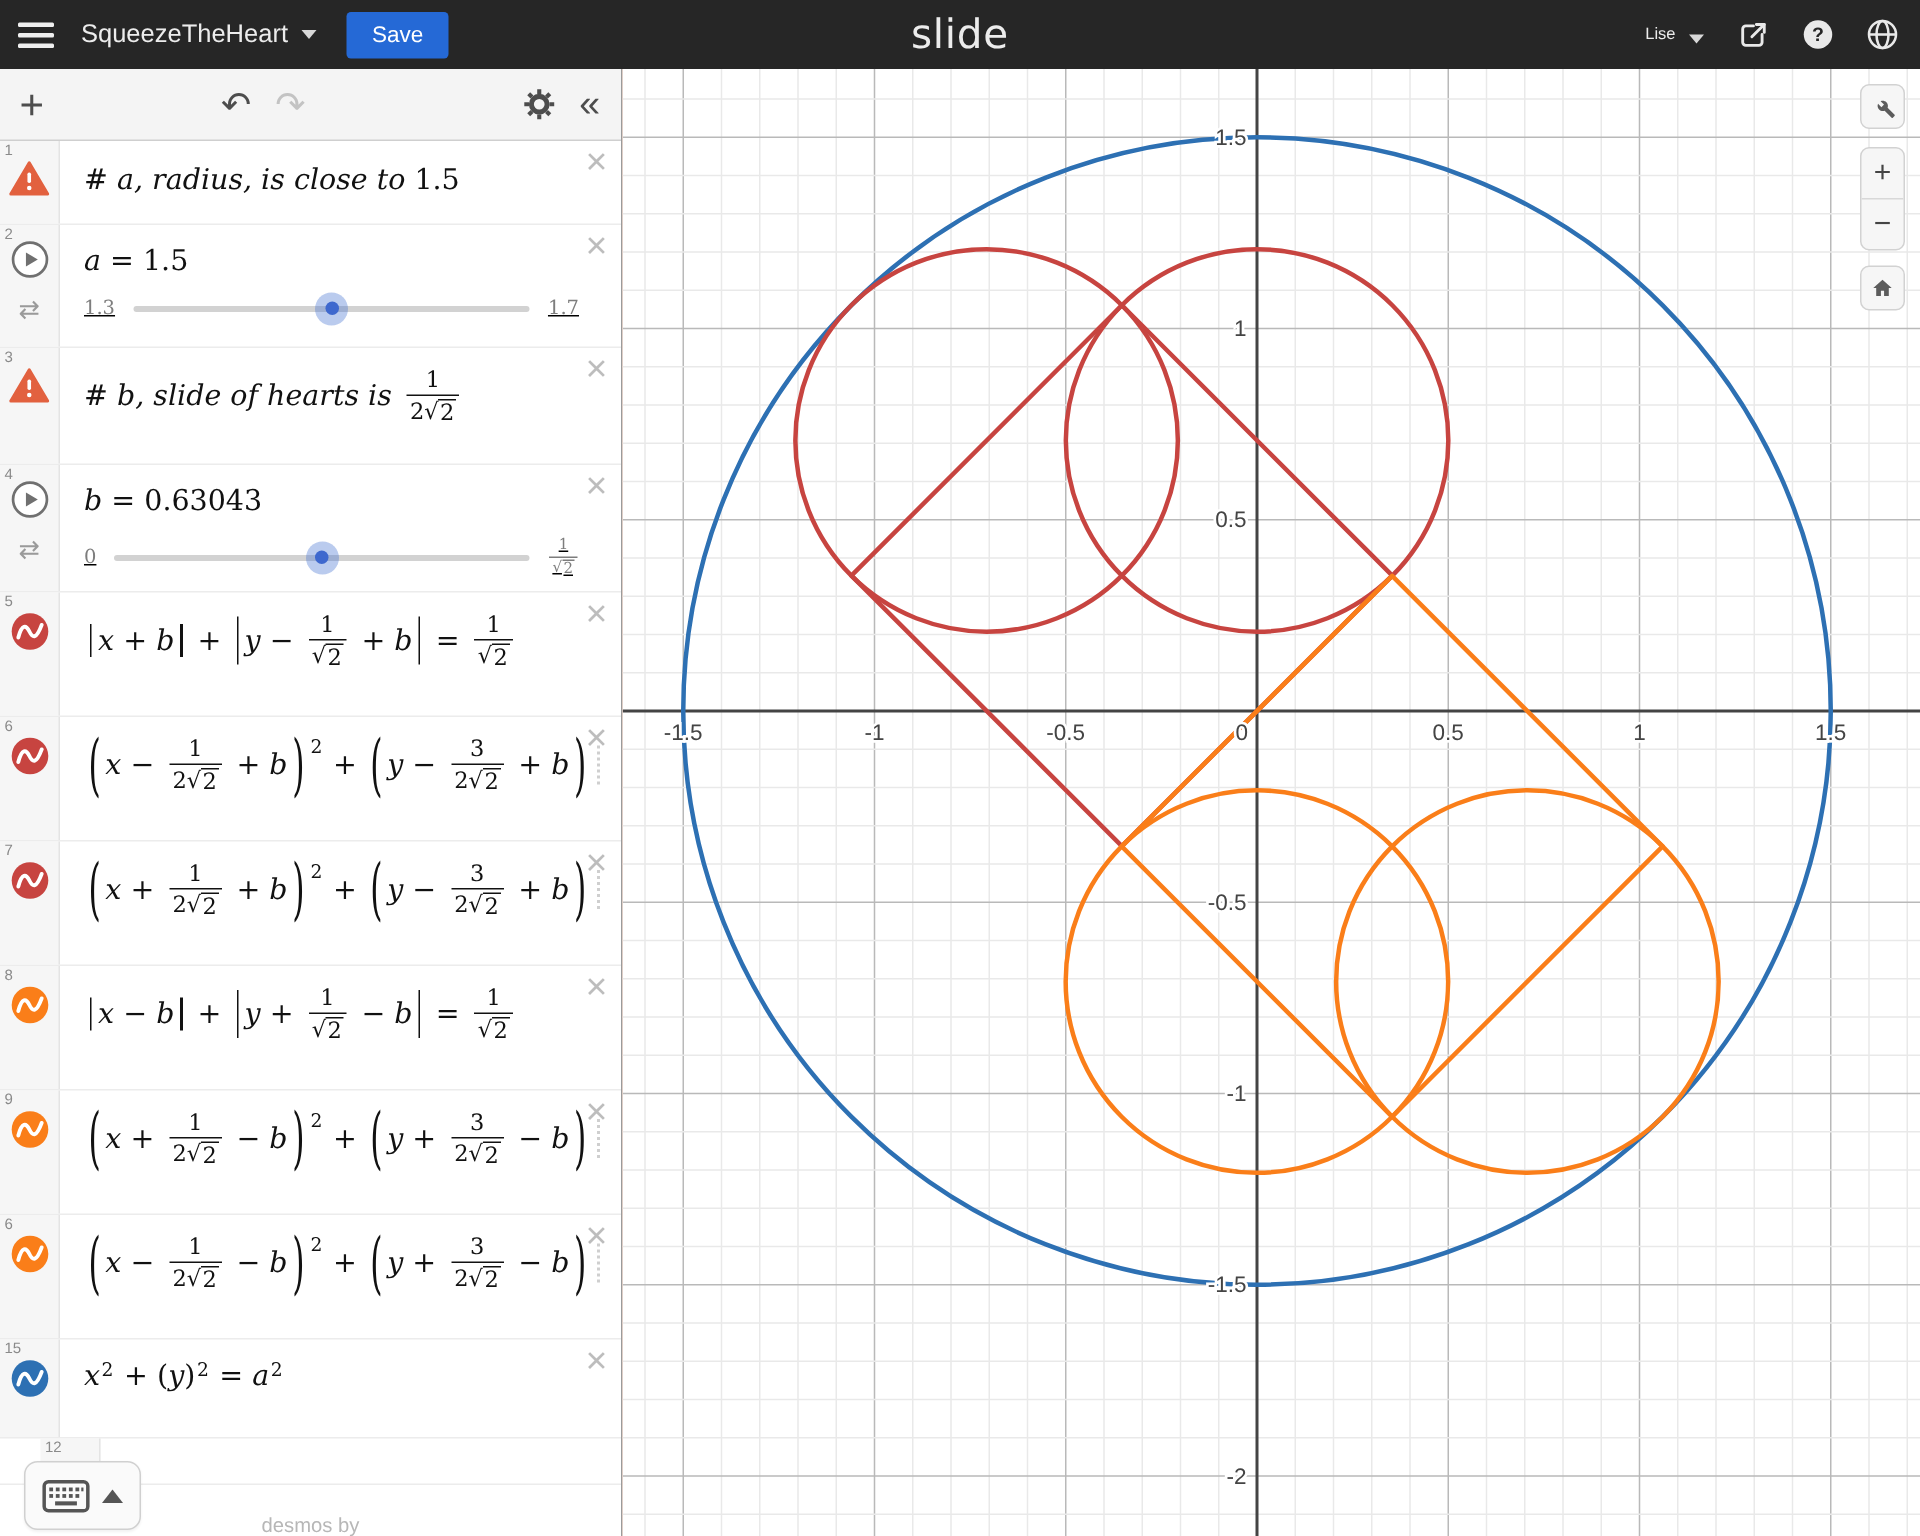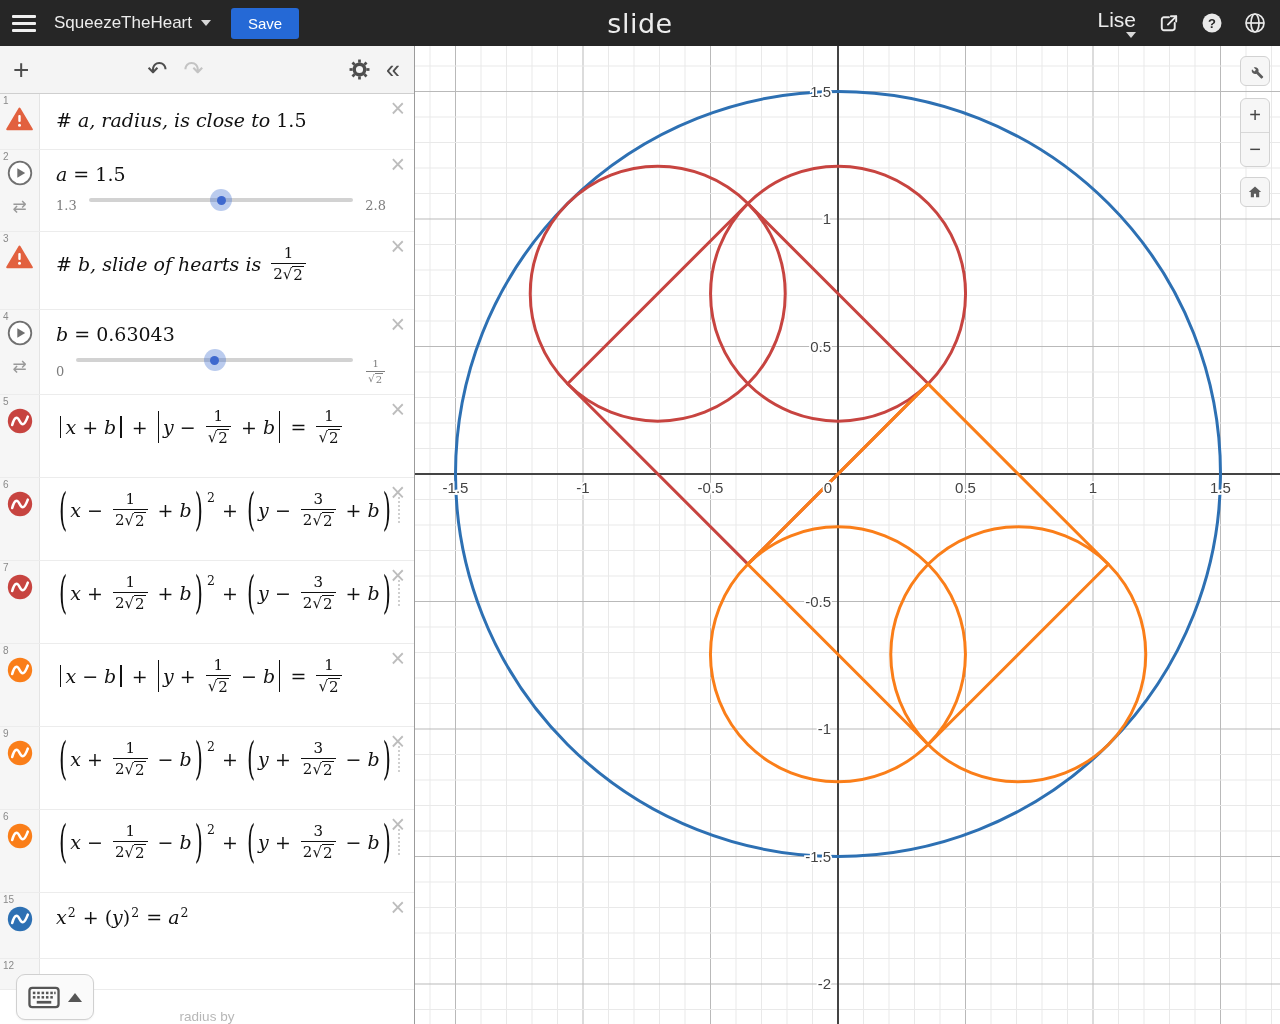--- a/index.html
+++ b/index.html
@@ -9,21 +9,21 @@
   header{height:46px;background:#262626;display:flex;align-items:center;position:relative;color:#ececec;}
   .h-left{display:flex;align-items:center;margin-left:12px;}
   .hamburger{width:24px;height:17px;display:flex;flex-direction:column;justify-content:space-between;cursor:pointer;}
   .hamburger span{display:block;height:3px;background:#efefef;border-radius:1px;}
   .title-wrap{display:flex;align-items:center;margin-left:18px;cursor:pointer;}
   .title{font-size:17px;color:#ececec;}
   .caret{width:0;height:0;border-left:5px solid transparent;border-right:5px solid transparent;border-top:6px solid #d8d8d8;margin-left:9px;}
   .save-btn{margin-left:20px;background:#2569d6;color:#fff;border:none;border-radius:3px;font-size:15px;padding:7px 17px;font-family:"Liberation Sans",sans-serif;cursor:pointer;}
   .logo{position:absolute;left:0;right:0;text-align:center;font-size:27px;color:#ececec;letter-spacing:.5px;font-family:"DejaVu Sans",sans-serif;pointer-events:none;}
   .h-right{margin-left:auto;display:flex;align-items:center;margin-right:14px;gap:21px;}
-  .account{display:flex;align-items:flex-end;font-size:21px;cursor:pointer;flex-direction:column;}
+  .account{display:flex;align-items:flex-end;font-size:11px;cursor:pointer;}
   .hicon{display:flex;align-items:center;cursor:pointer;}
 
   
   .main{display:flex;height:978px;}
   .panel{width:415px;flex:none;position:relative;background:#fff;border-right:1px solid #9b9b9b;box-sizing:border-box;}
   .graph{flex:1;position:relative;background:#fff;overflow:hidden;}
 
   
   .panel-toolbar{height:48px;background:#f4f4f4;border-bottom:1px solid #cfcfcf;display:flex;align-items:center;box-sizing:border-box;}
   .pt-add{font-size:28px;color:#4d4d4d;margin-left:13px;line-height:1;cursor:pointer;}
@@ -51,21 +51,21 @@
   .fn,.fd{display:inline-flex;justify-content:center;padding:0 2px;}
   .fl{align-self:stretch;border-top:1.3px solid currentColor;margin:1.5px 0;}
   .sq{display:inline-flex;}
   .sq .c{border-top:1.3px solid currentColor;padding:0 1px;}
   .bigp{transform:scaleY(2.15);font-size:21px;margin:0 3px;font-family:"DejaVu Serif",serif;}
   .absbar{width:1.4px;background:currentColor;height:22px;margin:0 4px;}
   .absbar.tall{align-self:stretch;height:auto;margin:3px 4px;}
   .clipdots{border-left:2px dotted #cfcfcf;height:26px;margin-left:4px;}
 
   
-  .slider-line{display:flex;margin-top:13px;padding-right:2px;}
+  .slider-line{display:flex;align-items:center;margin-top:13px;padding-right:2px;text-decoration:underline;}
   .math.sm{font-size:13px;color:#7d7d7d;}
   .math.sm .frac{font-size:10px;margin:0 1px;}
   .track{flex:1;height:4px;background:#d2d2d2;border-radius:2px;margin:0 12px;position:relative;cursor:pointer;}
   .thumb{position:absolute;top:2px;width:0;height:0;cursor:grab;}
   .halo{position:absolute;left:-11px;top:-11px;width:22px;height:22px;border-radius:50%;background:rgba(73,118,211,0.38);}
   .dot{position:absolute;left:-4.5px;top:-4.5px;width:9px;height:9px;border-radius:50%;background:#3e68ce;}
 
   
   .kbd-btn{position:absolute;left:16px;bottom:4px;width:76px;height:44px;background:#fafafa;border:1px solid #d0d0d0;border-radius:9px;display:flex;align-items:center;justify-content:center;gap:8px;cursor:pointer;box-shadow:0 1px 2px rgba(0,0,0,0.06);}
   .kbd-caret{width:0;height:0;border-left:7px solid transparent;border-right:7px solid transparent;border-bottom:9px solid #555;}
@@ -180,21 +180,21 @@
                 <span class="math sm">
                   <span class="tn">1.3</span>
                 </span>
                 <div class="track">
                   <div class="thumb" style="left: 50%;">
                     <div class="halo"></div>
                     <div class="dot"></div>
                   </div>
                 </div>
                 <span class="math sm">
-                  <span class="tn">2.8</span>
+                  <span class="tn">1.7</span>
                 </span>
               </div><span class="closex">×</span></div>
           </div>
           <div class="exp-row" style="height: 78px;">
             <div class="gutter"><span class="rownum">3</span><span class="gicon"><svg width="27" height="24" viewBox="0 0 27 24">
                   <path d="M13.5 1.5 L25.8 22.3 H1.2 Z" fill="#e2613f" stroke="#e2613f" stroke-width="2" stroke-linejoin="round"></path>
                   <rect x="12.3" y="8" width="2.4" height="7" rx="1.1" fill="#fff"></rect>
                   <circle cx="13.5" cy="18.3" r="1.5" fill="#fff"></circle>
                 </svg></span></div>
             <div class="exp-main"><span class="math">
@@ -546,21 +546,21 @@
                 <span class="to"> + </span>
                 <span class="tn">(</span>
                 <span class="tv">y</span>
                 <span class="tn">)</span>
                 <span class="sup">2</span>
                 <span class="to"> = </span>
                 <span class="tv">a</span>
                 <span class="sup">2</span>
               </span><span class="closex">×</span></div>
           </div>
-          <div class="exp-row" style="height: 31px;">
+          <div class="exp-row" style="height: 31px; padding-left: 27px;">
             <div class="gutter">
               <span class="rownum">12</span>
             </div>
             <div class="exp-main"></div>
           </div>
         </div>
 
       <div class="kbd-btn">
         <svg width="32" height="23" viewBox="0 0 33 23">
           <rect x="1.5" y="1.5" width="30" height="20" rx="3" fill="none" stroke="#555" stroke-width="2.4"></rect>
@@ -574,21 +574,21 @@
             <rect x="5" y="10" width="2.6" height="2.6"></rect>
               <rect x="9.5" y="10" width="2.6" height="2.6"></rect>
             <rect x="14" y="10" width="2.6" height="2.6"></rect>
               <rect x="18.5" y="10" width="2.6" height="2.6"></rect>
             <rect x="23" y="10" width="2.6" height="2.6"></rect>
             <rect x="9" y="15" width="15" height="2.8"></rect>
           </g>
         </svg>
         <span class="kbd-caret"></span>
       </div>
-      <div class="powered">radius by</div>
+      <div class="powered">desmos by</div>
     </aside>
 
     <section class="graph">
       <svg id="graph-svg" width="865" height="978" viewBox="0 0 865 978">
           <g>
             <line x1="15" y1="0" x2="15" y2="978" stroke="#e9e9e9" stroke-width="1"></line>
             <line x1="40.5" y1="0" x2="40.5" y2="978" stroke="#b9b9b9" stroke-width="1"></line>
             <line x1="66" y1="0" x2="66" y2="978" stroke="#e9e9e9" stroke-width="1"></line>
             <line x1="91.5" y1="0" x2="91.5" y2="978" stroke="#e9e9e9" stroke-width="1"></line>
             <line x1="117" y1="0" x2="117" y2="978" stroke="#e9e9e9" stroke-width="1"></line>

